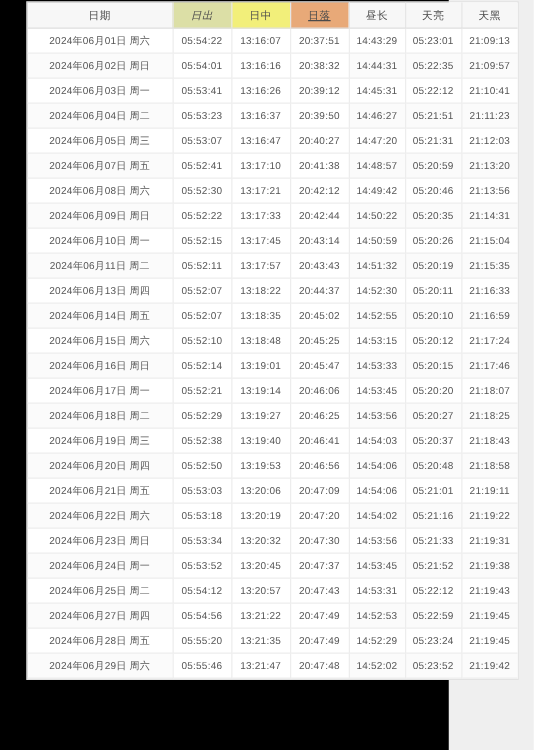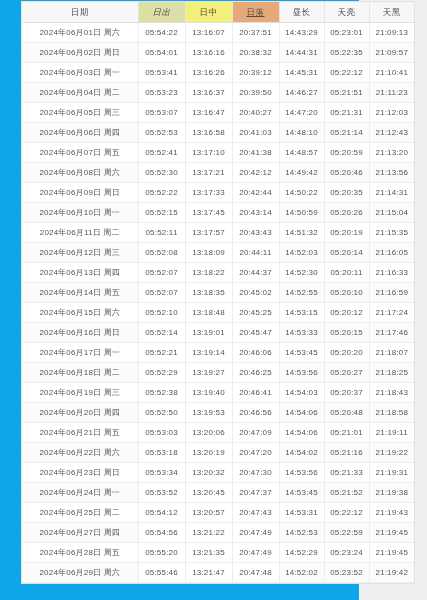--- a/index.html
+++ b/index.html
@@ -11,21 +11,21 @@
     width: 427px;
     height: 600px;
     background: #efefef;
     font-family: "Liberation Sans", "DejaVu Sans", sans-serif;
     overflow: hidden;
   }
   .page {
     width: 359px;
     height: 600px;
     position: relative;
-    background: #0ea5e9;
+    background: #000000;
     box-sizing: border-box;
   }
   .table-wrap {
     position: absolute;
     left: 21px;
     top: 1px;
     width: 394px;
     background: #ffffff;
     border: 1px solid #e2e2e2;
     box-sizing: border-box;
@@ -161,29 +161,20 @@
           <tr>
             <td class="d-date">2024年06月05日 周三</td>
             <td class="d-rise">05:53:07</td>
             <td class="d-noon">13:16:47</td>
             <td class="d-set">20:40:27</td>
             <td class="d-len">14:47:20</td>
             <td class="d-dawn">05:21:31</td>
             <td class="d-dusk">21:12:03</td>
           </tr>
           <tr>
-            <td class="d-date">2024年06月06日 周四</td>
-            <td class="d-rise">05:52:53</td>
-            <td class="d-noon">13:16:58</td>
-            <td class="d-set">20:41:03</td>
-            <td class="d-len">14:48:10</td>
-            <td class="d-dawn">05:21:14</td>
-            <td class="d-dusk">21:12:43</td>
-          </tr>
-          <tr>
             <td class="d-date">2024年06月07日 周五</td>
             <td class="d-rise">05:52:41</td>
             <td class="d-noon">13:17:10</td>
             <td class="d-set">20:41:38</td>
             <td class="d-len">14:48:57</td>
             <td class="d-dawn">05:20:59</td>
             <td class="d-dusk">21:13:20</td>
           </tr>
           <tr>
             <td class="d-date">2024年06月08日 周六</td>
@@ -215,29 +206,20 @@
           <tr>
             <td class="d-date">2024年06月11日 周二</td>
             <td class="d-rise">05:52:11</td>
             <td class="d-noon">13:17:57</td>
             <td class="d-set">20:43:43</td>
             <td class="d-len">14:51:32</td>
             <td class="d-dawn">05:20:19</td>
             <td class="d-dusk">21:15:35</td>
           </tr>
           <tr>
-            <td class="d-date">2024年06月12日 周三</td>
-            <td class="d-rise">05:52:08</td>
-            <td class="d-noon">13:18:09</td>
-            <td class="d-set">20:44:11</td>
-            <td class="d-len">14:52:03</td>
-            <td class="d-dawn">05:20:14</td>
-            <td class="d-dusk">21:16:05</td>
-          </tr>
-          <tr>
             <td class="d-date">2024年06月13日 周四</td>
             <td class="d-rise">05:52:07</td>
             <td class="d-noon">13:18:22</td>
             <td class="d-set">20:44:37</td>
             <td class="d-len">14:52:30</td>
             <td class="d-dawn">05:20:11</td>
             <td class="d-dusk">21:16:33</td>
           </tr>
           <tr>
             <td class="d-date">2024年06月14日 周五</td>

